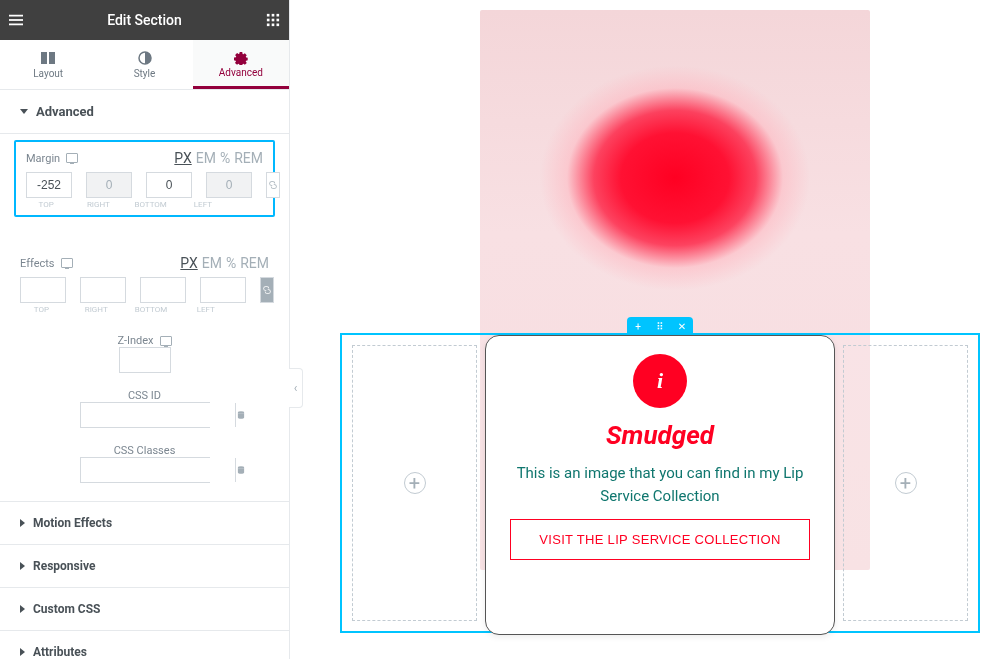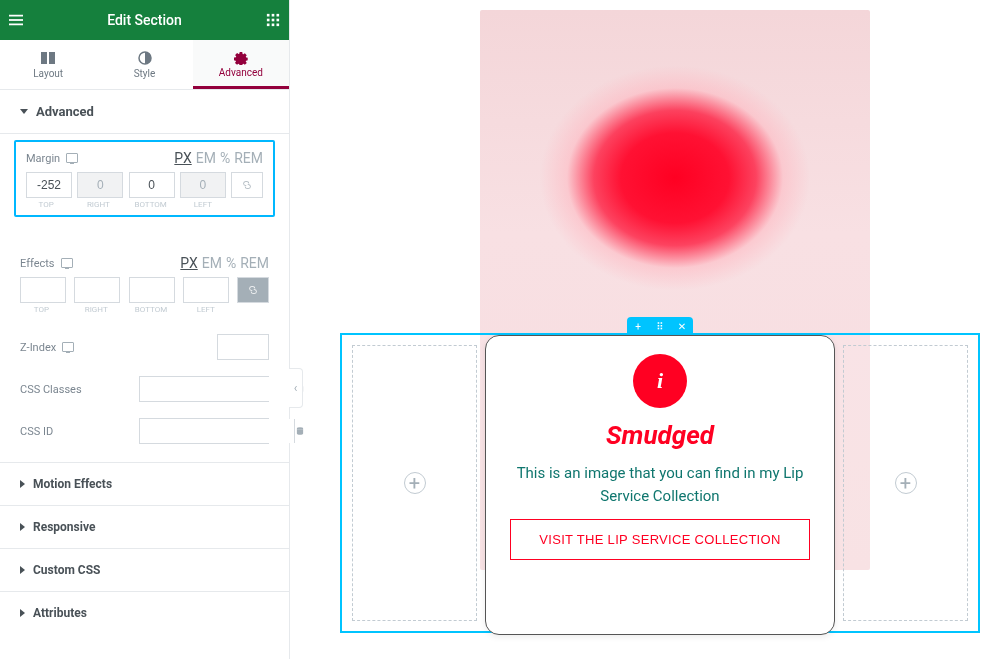--- a/index.html
+++ b/index.html
@@ -1,20 +1,20 @@
 <!DOCTYPE html>
 <html><head>
 <meta charset="utf-8">
 <style>
 * { box-sizing: border-box; margin: 0; padding: 0; }
 body { font-family: -apple-system, BlinkMacSystemFont, "Segoe UI", Roboto, sans-serif; font-size: 12px; color: #495157; background: #fff; width: 1000px; height: 659px; overflow: hidden; position: relative; }
 
 
 .panel { position: absolute; left: 0; top: 0; width: 290px; height: 659px; background: #fff; border-right: 1px solid #e6e9ec; }
-.panel-header { height: 40px; background: #15803d; color: #fff; display: flex; align-items: center; justify-content: space-between; padding: 0 4px; }
+.panel-header { height: 40px; background: #404040; color: #fff; display: flex; align-items: center; justify-content: space-between; padding: 0 4px; }
 .panel-header-title { flex: 1; text-align: center; font-size: 14px; font-weight: 500; }
 .hamburger, .apps-icon { width: 24px; height: 24px; display: flex; align-items: center; justify-content: center; cursor: pointer; }
 .hamburger svg, .apps-icon svg { fill: #fff; }
 
 .tabs { display: flex; height: 50px; border-bottom: 1px solid #e6e9ec; justify-content: flex-end; }
 .tab { flex: 1; display: flex; flex-direction: column; align-items: center; justify-content: center; gap: 2px; cursor: pointer; color: #6d7882; font-size: 10px; }
 .tab.active { color: #93003c; background: #f9fafa; border-bottom: 3px solid #93003c; }
 .tab svg { width: 16px; height: 16px; fill: currentColor; }
 
 .section-head { padding: 14px 20px; font-size: 13px; font-weight: 700; color: #495157; display: flex; align-items: center; gap: 8px; border-bottom: 1px solid #e6e9ec; }
@@ -23,30 +23,30 @@
 
 .group { padding: 12px 20px; font-size: 11px; color: #7b8690; }
 .highlighted-box { border: 2px solid #00b8ff; border-radius: 2px; padding: 8px 10px 6px; margin: 6px 14px 26px; }
 .row-label { display: flex; align-items: center; justify-content: space-between; margin-bottom: 6px; }
 .row-label-left { display: flex; align-items: center; gap: 6px; color: #7b8690; font-size: 11px; }
 .device-icon { width: 12px; height: 10px; border: 1px solid #a4afb7; border-radius: 1px; position: relative; }
 .device-icon::after { content: ''; position: absolute; bottom: -2px; left: 3px; width: 4px; height: 1px; background: #a4afb7; }
 .units { display: flex; gap: 4px; font-size: 14px; color: #a4afb7; }
 .units .active-unit { text-decoration: underline; color: #495157; }
 
-.box-inputs { display: flex; gap: 3px; justify-content: space-between; }
+.box-inputs { display: flex; gap: 14px; }
 .box-inputs input { width: 46px; height: 26px; border: 1px solid #d5dadf; text-align: center; font-size: 12px; color: #495157; }
 .box-inputs input.dimmed { background: #f1f2f3; color: #a4afb7; }
 .link-btn { width: 32px; height: 26px; border: 1px solid #d5dadf; background: #fff; display: flex; align-items: center; justify-content: center; cursor: pointer; color: #a4afb7; }
 .link-btn.active { background: #a4afb7; color: #fff; }
 .box-legends { display: flex; gap: 12px; margin-top: 2px; }
 .box-legends span { width: 46px; text-align: center; font-size: 8px; color: #c2cbd2; }
 .box-legends .spacer { width: 32px; }
 
-.field-row { display: flex; align-items: center; justify-content: space-between; padding: 8px 20px; font-size: 11px; color: #7b8690; }
+.field-row { display: flex; align-items: center; justify-content: space-between; padding: 8px 20px; font-size: 11px; color: #7b8690; flex-direction: column; }
 .field-row input[type=text] { width: 52px; height: 26px; border: 1px solid #d5dadf; text-align: center; }
 .field-row .text-input { width: 130px; height: 26px; border: 1px solid #d5dadf; display: flex; }
 .field-row .text-input input { flex: 1; border: none; padding: 0 6px; font-size: 11px; }
 .field-row .input-addon { width: 24px; border-left: 1px solid #d5dadf; display: flex; align-items: center; justify-content: center; color: #a4afb7; }
 
 .accordion-item { padding: 14px 20px; font-size: 12px; font-weight: 700; border-top: 1px solid #e6e9ec; display: flex; align-items: center; gap: 8px; cursor: pointer; color: #495157; }
 
 .panel-collapse { position: absolute; left: 289px; top: 368px; width: 14px; height: 40px; background: #fff; border: 1px solid #e6e9ec; border-left: none; border-radius: 0 4px 4px 0; display: flex; align-items: center; justify-content: center; color: #a4afb7; cursor: pointer; }
 
 
@@ -197,34 +197,34 @@
 
   <div class="field-row">
     <div class="row-label-left">
       <span>Z-Index</span>
       <span class="device-icon"></span>
     </div>
     <input type="text" value="" style="">
   </div>
 
   <div class="field-row">
-    <span>CSS Classes</span>
+    <span>CSS ID</span>
     <div class="text-input">
       <input value="" style="">
       <div class="input-addon">
         <svg width="10" height="10" viewBox="0 0 16 16" fill="currentColor">
             <ellipse cx="8" cy="4" rx="5" ry="2"></ellipse>
             <path d="M3 4v4c0 1.1 2.2 2 5 2s5-.9 5-2V4c0 1.1-2.2 2-5 2s-5-.9-5-2zm0 4v4c0 1.1 2.2 2 5 2s5-.9 5-2V8c0 1.1-2.2 2-5 2s-5-.9-5-2z"></path>
           </svg>
       </div>
     </div>
   </div>
 
   <div class="field-row">
-    <span>CSS ID</span>
+    <span>CSS Classes</span>
     <div class="text-input">
       <input value="" style="">
       <div class="input-addon">
         <svg width="10" height="10" viewBox="0 0 16 16" fill="currentColor">
             <ellipse cx="8" cy="4" rx="5" ry="2"></ellipse>
             <path d="M3 4v4c0 1.1 2.2 2 5 2s5-.9 5-2V4c0 1.1-2.2 2-5 2s-5-.9-5-2zm0 4v4c0 1.1 2.2 2 5 2s5-.9 5-2V8c0 1.1-2.2 2-5 2s-5-.9-5-2z"></path>
           </svg>
       </div>
     </div>
   </div>

